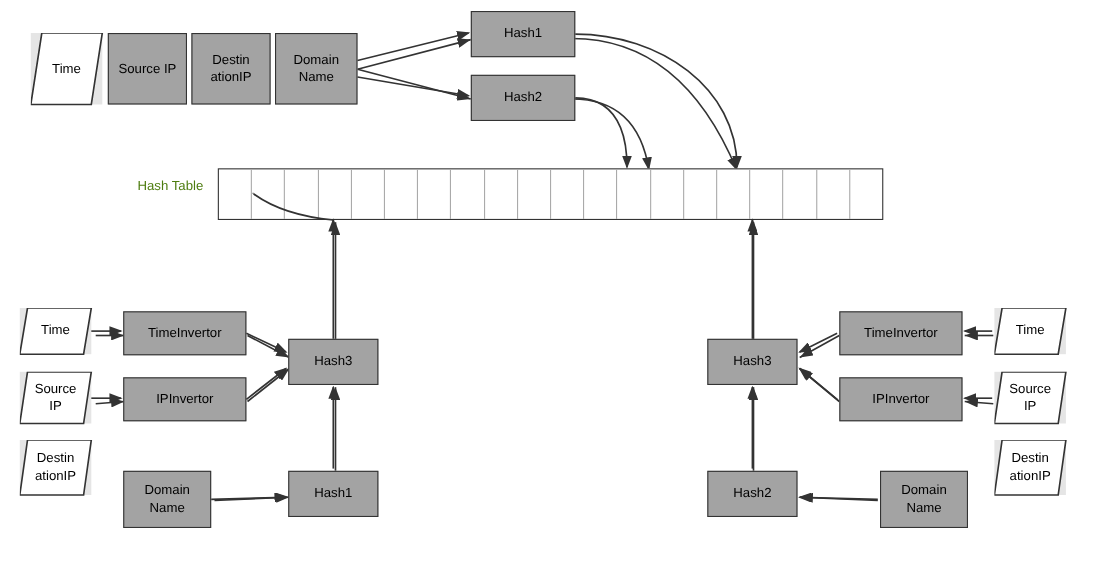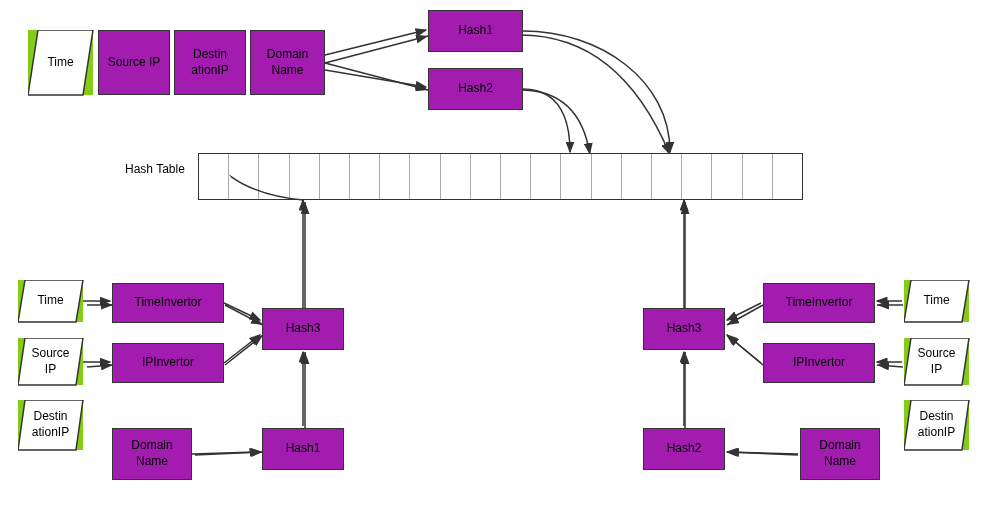--- a/index.html
+++ b/index.html
@@ -14,31 +14,31 @@
     }
     svg {
       position: absolute;
       top: 0; left: 0;
       width: 1000px;
       height: 512px;
     }
     .box {
       position: absolute;
       border: 1.5px solid #333;
-      background: #a21caf;
+      background: #a3a3a3;
       display: flex;
       align-items: center;
       justify-content: center;
       text-align: center;
       font-size: 12px;
       line-height: 1.3;
     }
     .parallelogram {
       position: absolute;
-      background: #84cc16;
+      background: #e5e5e5;
       display: flex;
       align-items: center;
       justify-content: center;
       text-align: center;
       font-size: 12px;
       line-height: 1.3;
     }
     .hash-table {
       position: absolute;
       border: 1.5px solid #333;
@@ -50,21 +50,21 @@
       border-right: 1px solid #aaa;
       height: 100%;
       flex: 1;
     }
     .hash-table-cell:last-child {
       border-right: none;
     }
     .label-text {
       position: absolute;
       font-size: 12px;
-      color: #000000;
+      color: #4d7c0f;
     }
   </style>
 </head>
 <body>
 
 <svg id="arrows-svg">
   <defs>
     <marker id="arrowhead" markerWidth="8" markerHeight="6" refX="8" refY="3" orient="auto">
       <polygon points="0 0, 8 3, 0 6" fill="#333"></polygon>
     </marker>

